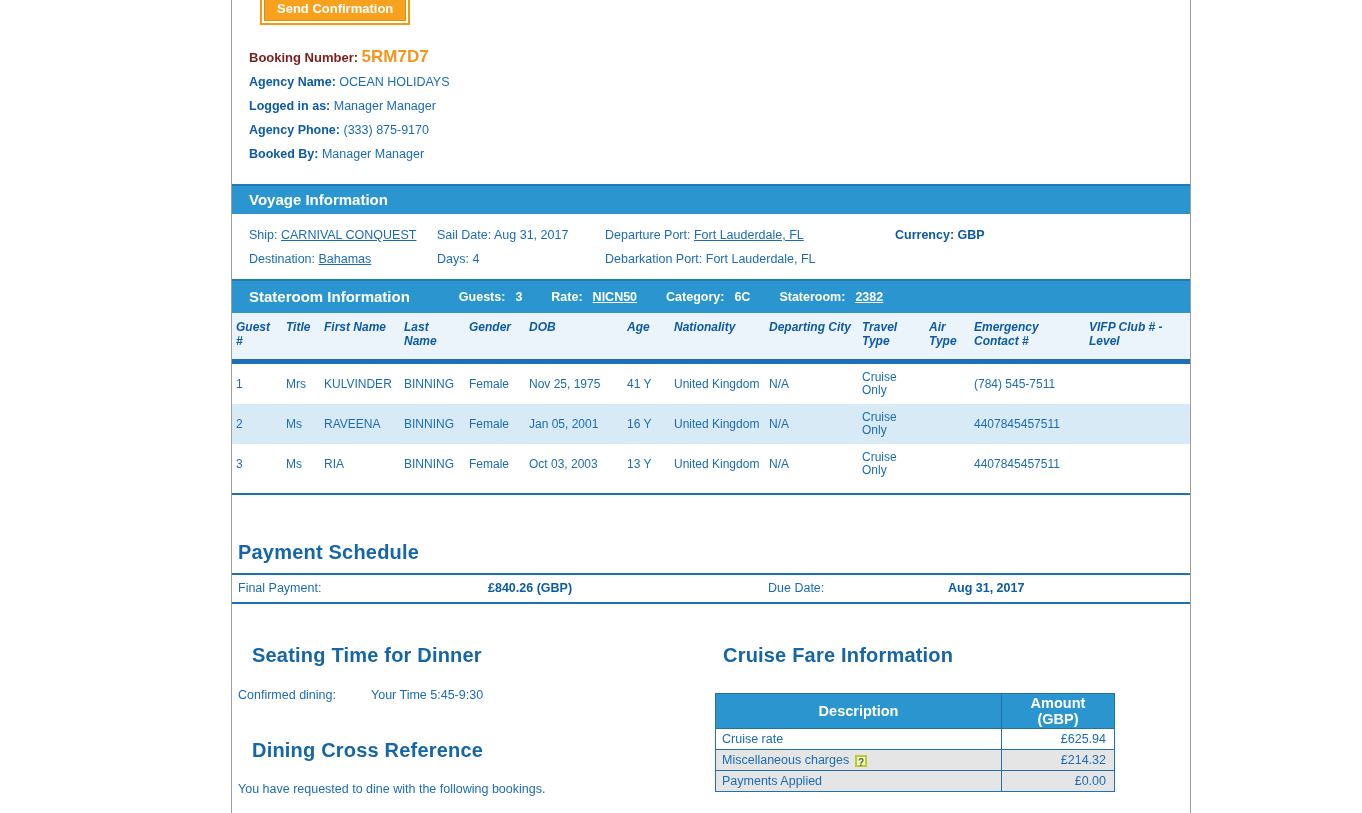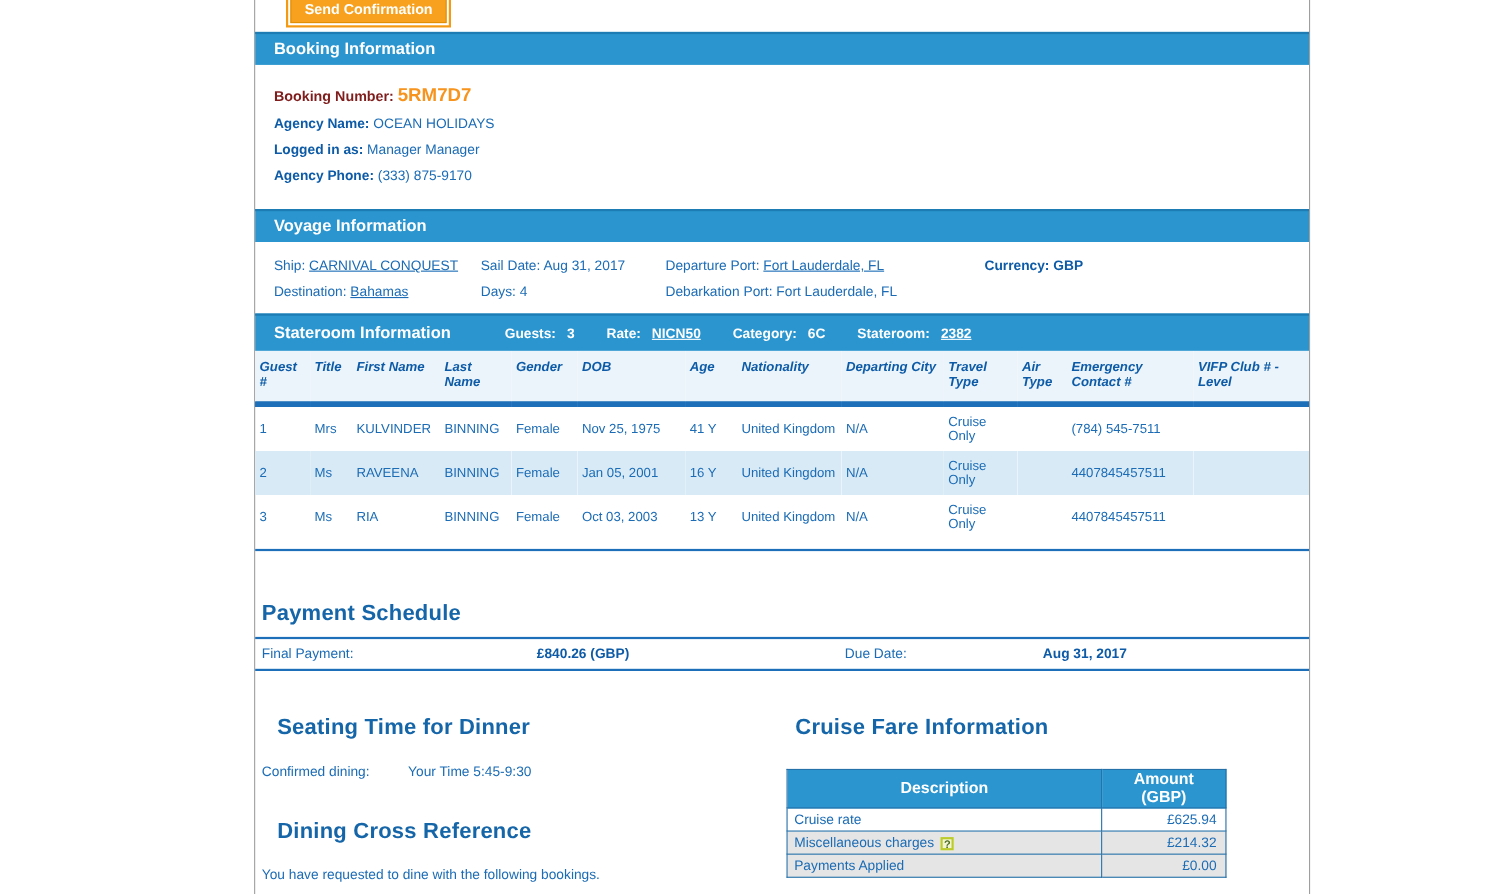--- a/index.html
+++ b/index.html
@@ -112,39 +112,40 @@
 <body>
 
 <div class="page-col">
 
   <div class="top-strip">
     <span class="btn-outer">
       <button class="btn-send">Send Confirmation</button>
     </span>
   </div>
 
-  <div class="section-bar">
-    <span>Booking Information</span>
-  </div>
   <div class="booking-block">
     <div class="field-row">
       <span class="lbl-orange">Booking Number:</span>
       <span class="booking-number-value">5RM7D7</span>
     </div>
     <div class="field-row">
       <span class="lbl">Agency Name:</span>
       <span class="val">OCEAN HOLIDAYS</span>
     </div>
     <div class="field-row">
       <span class="lbl">Logged in as:</span>
       <span class="val">Manager Manager</span>
     </div>
     <div class="field-row">
       <span class="lbl">Agency Phone:</span>
       <span class="val">(333) 875-9170</span>
+    </div>
+    <div class="field-row">
+      <span class="lbl">Booked By:</span>
+      <span class="val">Manager Manager</span>
     </div>
   </div>
 
   <div class="section-bar">
     <span>Voyage Information</span>
   </div>
   <div class="voyage-block">
     <div>
       <span class="plain-lbl">Ship:</span>
       <span class="link">CARNIVAL CONQUEST</span>

